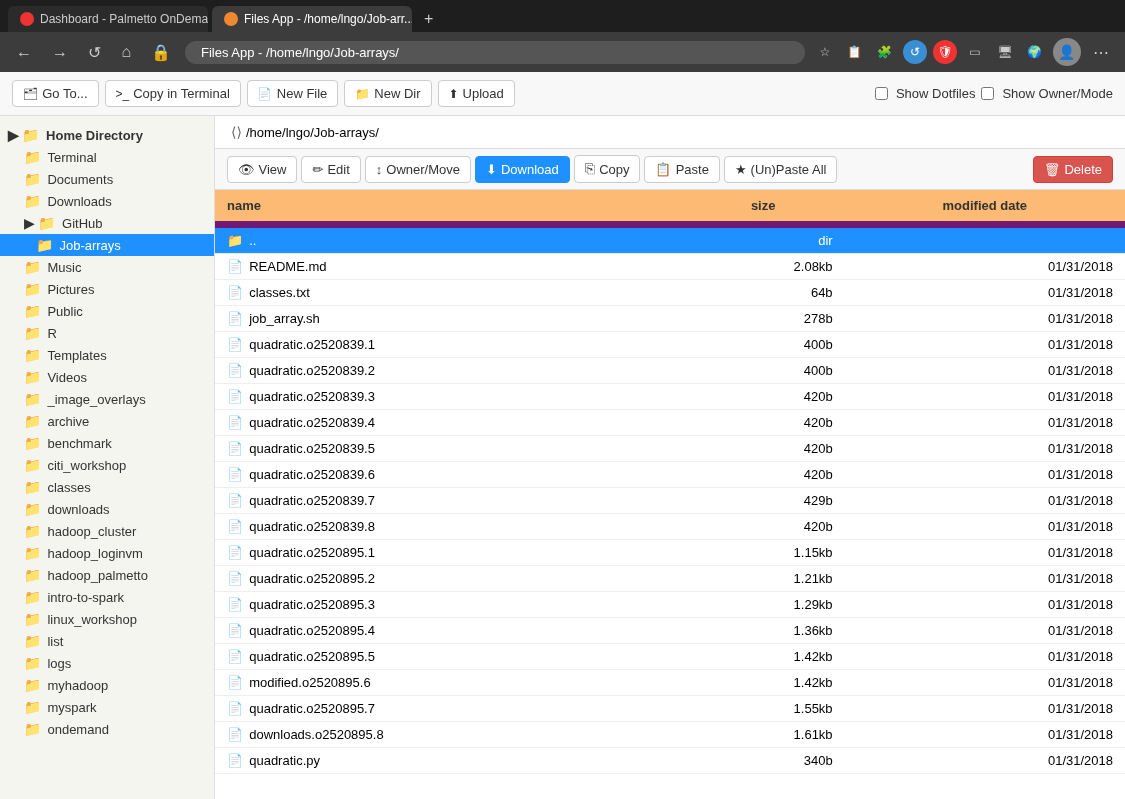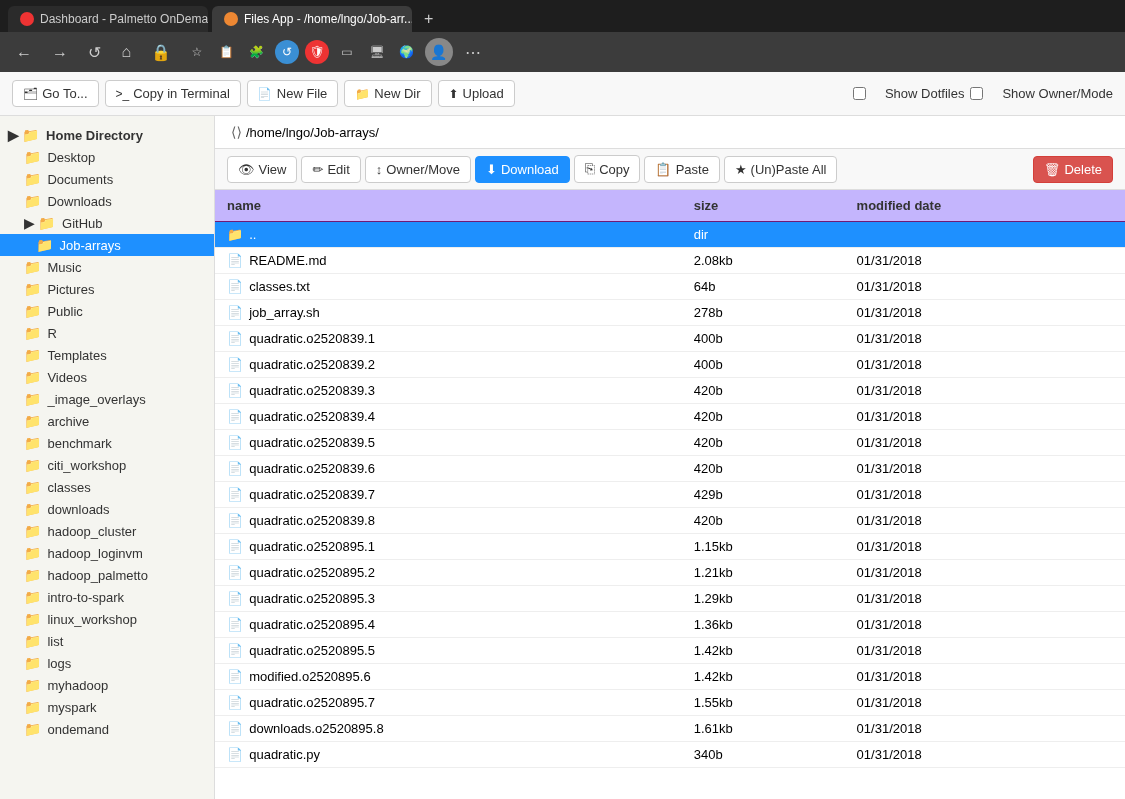--- a/index.html
+++ b/index.html
@@ -25,21 +25,21 @@
     .avatar { width: 28px; height: 28px; border-radius: 50%; background: #888; overflow: hidden; display: flex; align-items: center; justify-content: center; font-size: 14px; }
 
     
     .app-wrapper { background: #fff; width: 1125px; height: 740px; display: flex; flex-direction: column; }
 
     
     .toolbar { display: flex; align-items: center; padding: 8px 12px; background: #f8f8f8; border-bottom: 1px solid #ddd; gap: 6px; flex-wrap: wrap; }
     .toolbar-btn { display: flex; align-items: center; gap: 4px; padding: 5px 10px; border: 1px solid #ccc; border-radius: 4px; background: #fff; font-size: 13px; cursor: pointer; color: #333; white-space: nowrap; }
     .toolbar-btn .icon { font-size: 12px; }
     .toolbar-spacer { flex: 1; }
-    .checkbox-label { display: flex; align-items: center; gap: 19px; font-size: 13px; color: #333; cursor: pointer; }
+    .checkbox-label { display: flex; align-items: center; gap: 8px; font-size: 13px; color: #333; cursor: pointer; }
     .checkbox-label input { cursor: pointer; }
 
     
     .main-layout { display: flex; flex: 1; overflow: hidden; }
 
     
     .sidebar { width: 215px; background: #f5f5f0; border-right: 1px solid #ddd; overflow-y: auto; padding: 8px 0; flex-shrink: 0; }
     .sidebar-item { display: flex; align-items: center; padding: 3px 8px 3px 16px; cursor: pointer; font-size: 13px; color: #333; white-space: nowrap; overflow: hidden; }
     .sidebar-item.selected { background: #1e90ff; color: #fff; }
     .sidebar-item .folder-icon { margin-right: 6px; font-size: 14px; flex-shrink: 0; }
@@ -56,26 +56,26 @@
 
     
     .file-toolbar { display: flex; align-items: center; padding: 6px 12px; background: #f8f8f8; border-bottom: 1px solid #ddd; gap: 4px; }
     .file-btn { display: flex; align-items: center; gap: 4px; padding: 5px 10px; border: 1px solid #ccc; border-radius: 4px; background: #fff; font-size: 13px; cursor: pointer; color: #333; }
     .file-btn.active { background: #1e90ff; color: #fff; border-color: #1e90ff; }
     .file-btn.danger { background: #d9534f; color: #fff; border-color: #d43f3a; }
 
     
     .file-list-container { flex: 1; overflow-y: auto; position: relative; }
     .file-list { width: 100%; border-collapse: collapse; }
-    .file-list thead th { position: sticky; top: 0; background: #c4b5fd; border-bottom: 1px solid #701a75; padding: 8px 12px; text-align: left; font-weight: bold; color: #333; font-size: 13px; }
-    .file-list thead th.right { text-align: left; }
+    .file-list thead th { position: sticky; top: 0; background: #fdba74; border-bottom: 7px solid #701a75; padding: 8px 12px; text-align: left; font-weight: bold; color: #333; font-size: 13px; }
+    .file-list thead th.right { text-align: center; }
     .file-list tbody tr { border-bottom: 1px solid #eee; }
     .file-list tbody tr.selected { background: #1e90ff; color: #fff; }
     .file-list td { padding: 5px 12px; font-size: 13px; }
-    .file-list td.right { }
+    .file-list td.right { text-align: right; }
     .file-icon { font-size: 13px; margin-right: 6px; }
     .file-name-cell { display: flex; align-items: center; }
 
     
     ::-webkit-scrollbar { width: 8px; }
     ::-webkit-scrollbar-track { background: #f1f1f1; }
     ::-webkit-scrollbar-thumb { background: #ccc; border-radius: 4px; }
   </style>
 </head>
 <body>
@@ -95,20 +95,21 @@
     </div>
     <span class="tab-new">+</span>
   </div>
 
   <div class="nav-bar">
     <button class="nav-btn">←</button>
     <button class="nav-btn">→</button>
     <button class="nav-btn">↺</button>
     <button class="nav-btn">⌂</button>
     <button class="nav-btn">🔒</button>
+    <input class="address-bar" type="text" value="Files App - /home/lngo/Job-arrays/" style="">
     <div class="nav-icons">
       <div class="nav-icon">☆</div>
       <div class="nav-icon">📋</div>
       <div class="nav-icon">🧩</div>
       <div class="nav-icon blue">↺</div>
       <div class="nav-icon red">🛡</div>
       <div class="nav-icon">▭</div>
       <div class="nav-icon">🖥</div>
       <div class="nav-icon">🌍</div>
       <div class="avatar">👤</div>
@@ -153,21 +154,21 @@
 
   <div class="main-layout">
 
     <div class="sidebar">
       <div class="sidebar-item root">
         <span class="folder-icon">▶ 📁</span>
         <span>Home Directory</span>
       </div>
       <div class="sidebar-item level1">
         <span class="folder-icon">📁</span>
-        <span>Desktop</span>
+        <span>Terminal</span>
       </div>
       <div class="sidebar-item level1">
         <span class="folder-icon">📁</span>
         <span>Documents</span>
       </div>
       <div class="sidebar-item level1">
         <span class="folder-icon">📁</span>
         <span>Downloads</span>
       </div>
       <div class="sidebar-item level1">

